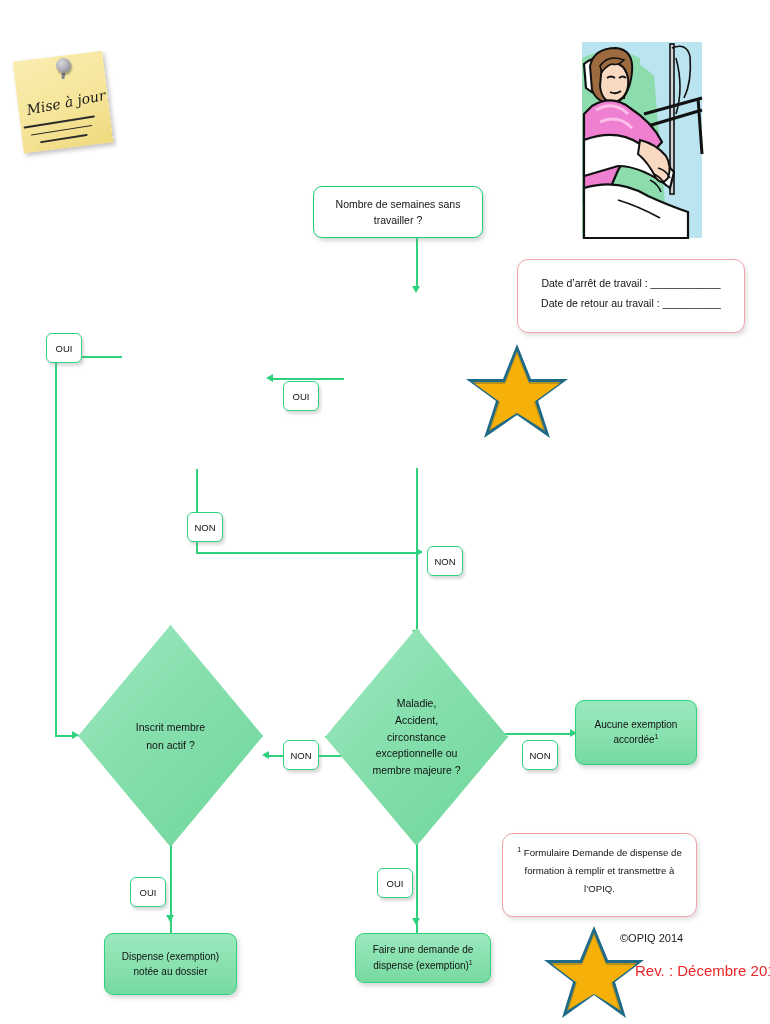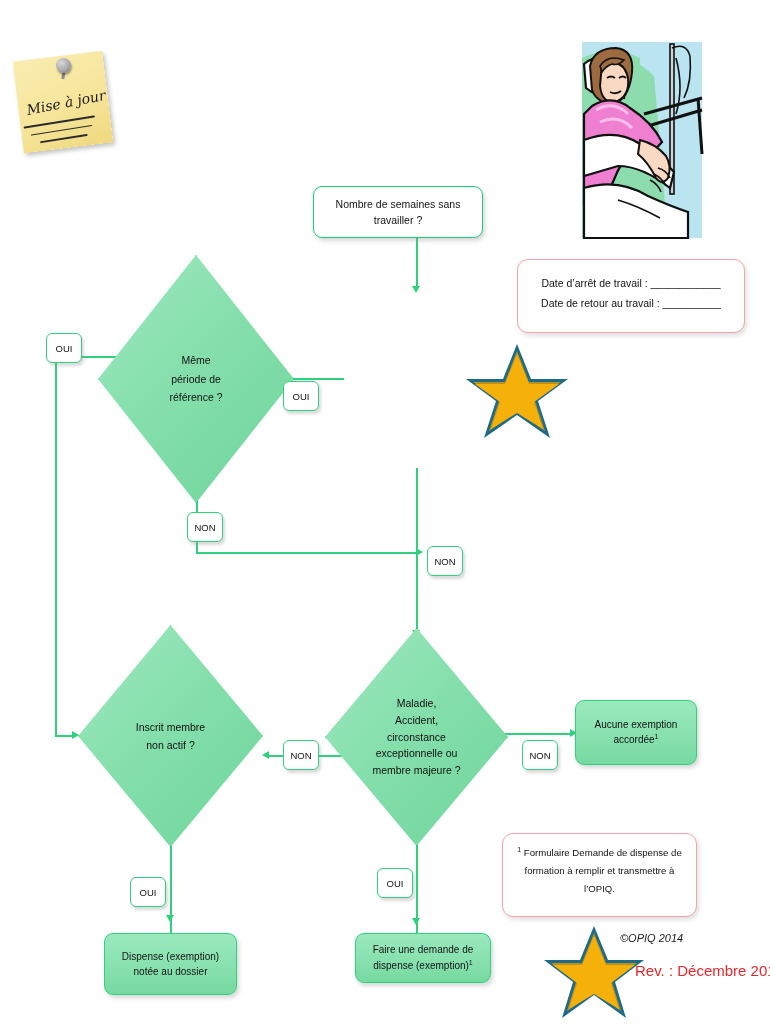--- a/index.html
+++ b/index.html
@@ -152,21 +152,21 @@
   .arrow.down { border-left: 4.5px solid transparent; border-right: 4.5px solid transparent; border-top: 7px solid #2fd17e; }
   .arrow.right { border-top: 4.5px solid transparent; border-bottom: 4.5px solid transparent; border-left: 7px solid #2fd17e; }
   .arrow.left { border-top: 4.5px solid transparent; border-bottom: 4.5px solid transparent; border-right: 7px solid #2fd17e; }
 
   
   .star { position: absolute; }
 
   
   .copyright {
     position: absolute; left: 620px; top: 932px;
-    font-size: 11px; color: #1a1a1a; white-space: nowrap; font-style: italic;
+    font-size: 11px; color: #1a1a1a; white-space: nowrap;
   }
   .revision {
     position: absolute; left: 628px; top: 962px;
     font-size: 15px; color: #e8262a; white-space: nowrap; padding-left: 7px;
   }
   .sup { font-size: 7px; vertical-align: super; }
 </style>
 </head>
 <body>
 
@@ -273,30 +273,20 @@
   <div class="arrow right" style="left:72px; top:731px;"></div>
 
   <div class="conn v" style="left:170px; top:835px; height:100px;"></div>
   <div class="arrow down" style="left:166px; top:915px;"></div>
 
   <div class="node rbox" style="left:313px; top:186px; width:170px; height:52px;">
     <div class="node-text">Nombre de semaines sans travailler ?</div>
   </div>
 
 
-  <div class="diamond" style="left:98px; top:255px; width:196px; height:248px;">
-    <div class="shape"></div>
-    <div class="label">
-      <div>
-        <div>Même</div>
-        <div>période de</div>
-        <div>référence ?</div>
-      </div>
-    </div>
-  </div>
 
   <div class="diamond" style="left:78px; top:625px; width:185px; height:222px;">
     <div class="shape"></div>
     <div class="label">
       <div>
         <div>Inscrit membre</div>
         <div>non actif ?</div>
       </div>
     </div>
   </div>

